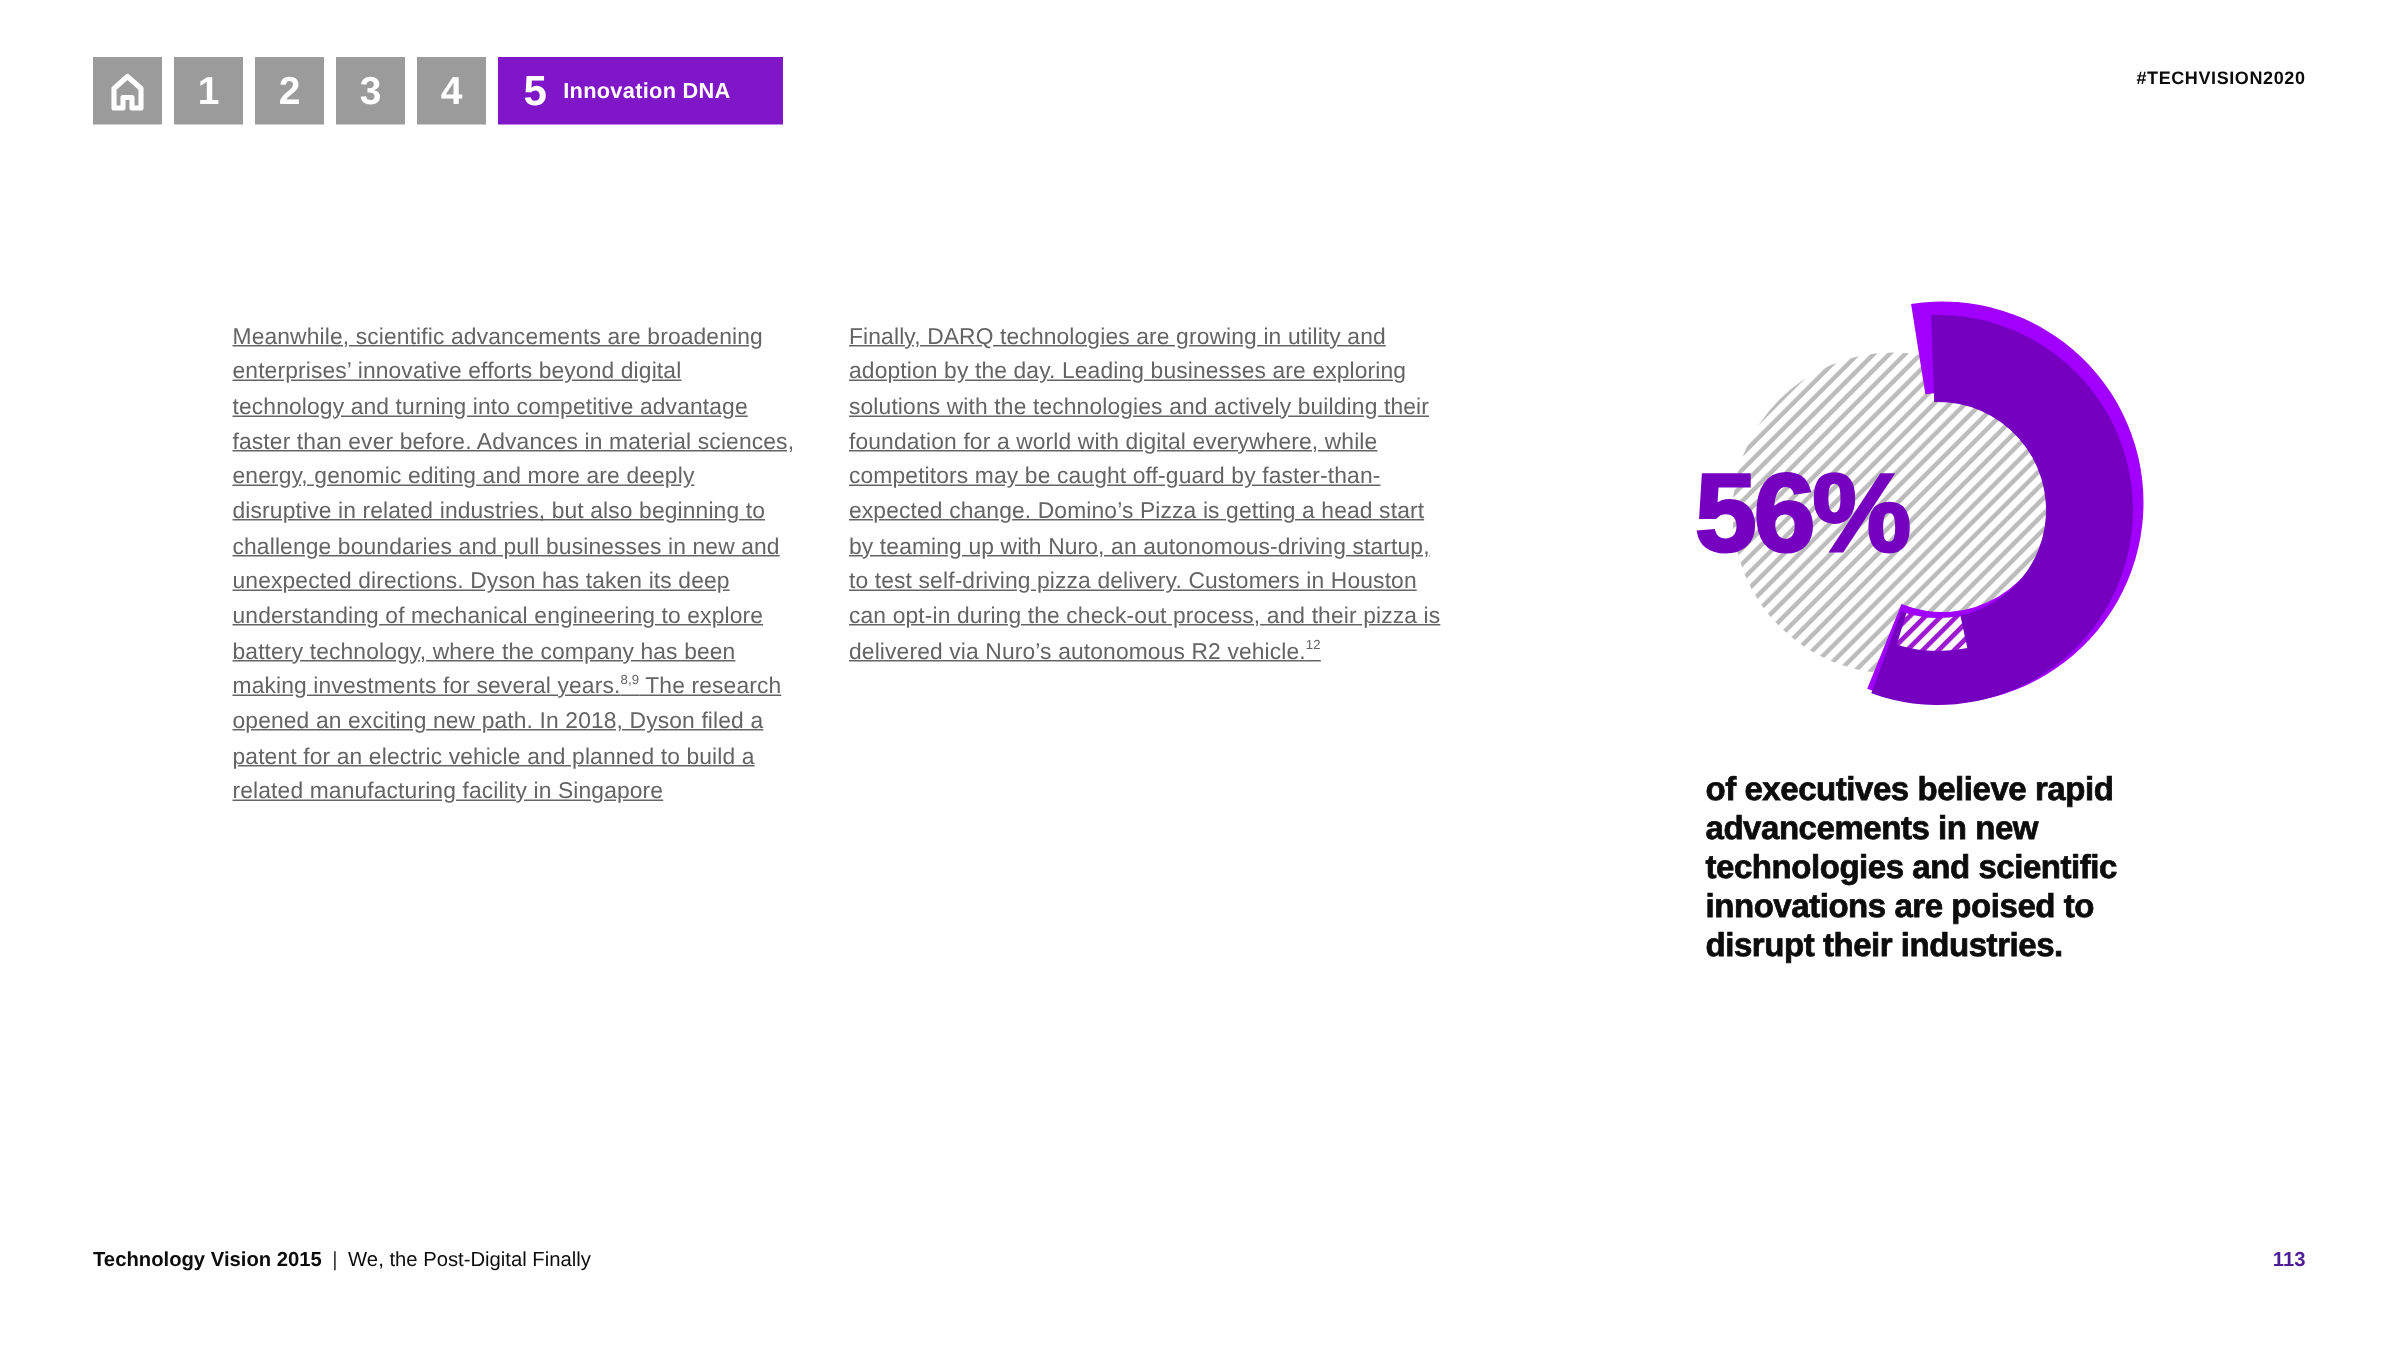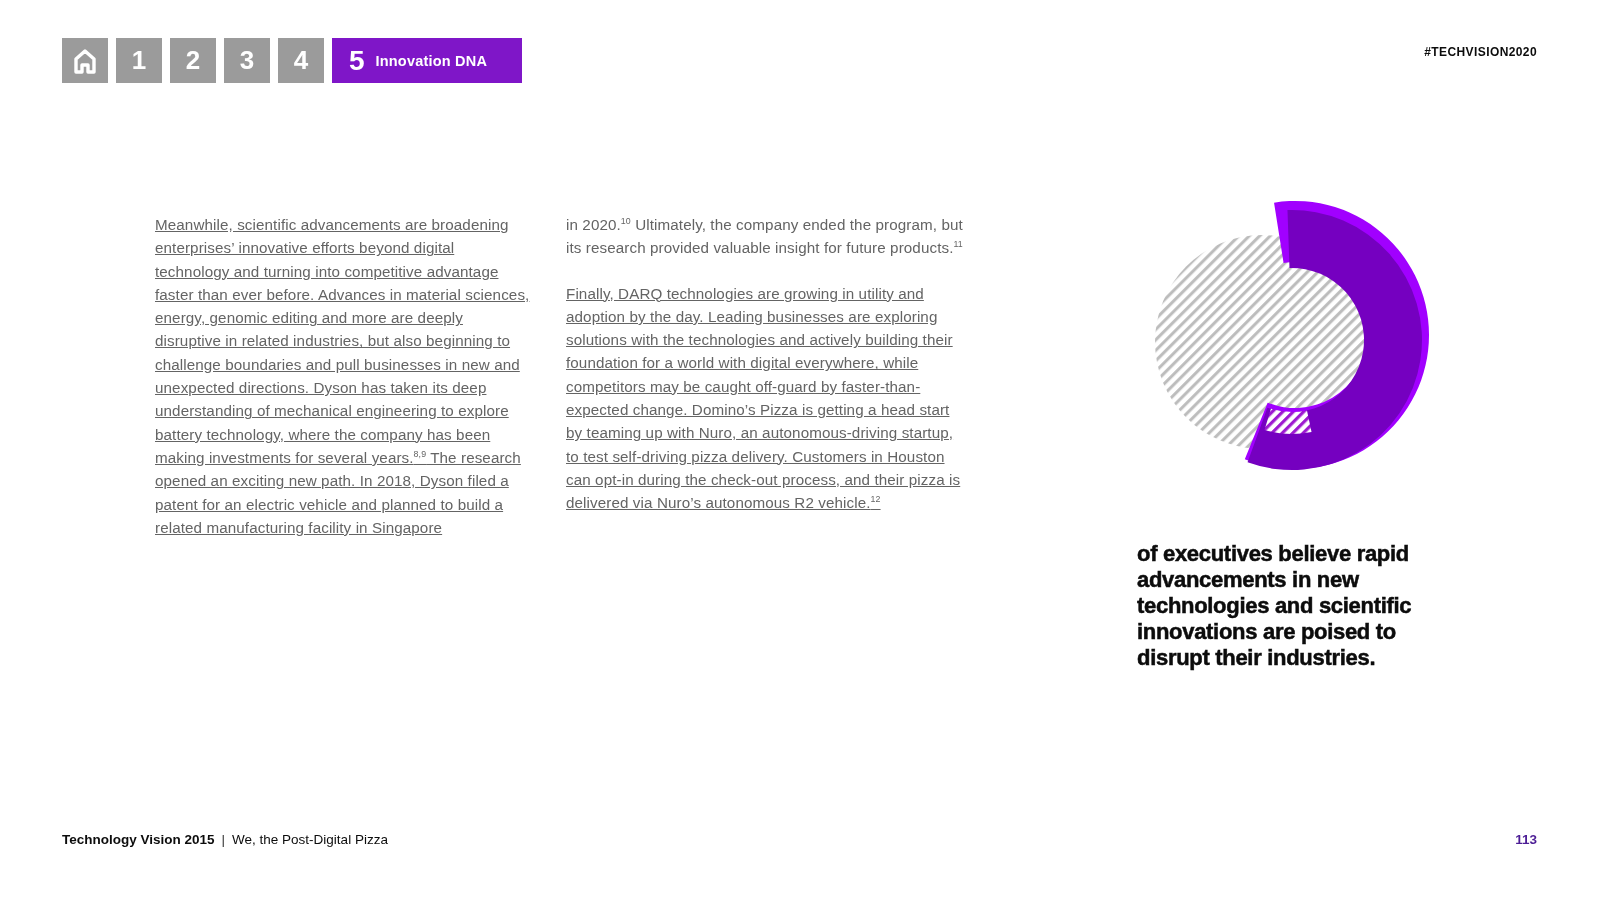--- a/index.html
+++ b/index.html
@@ -33,21 +33,21 @@
   .col p:last-child{margin-bottom:0;text-decoration:underline;}
   .col sup{font-size:.58em;line-height:0;}
   
   .stat-svg{position:absolute;left:1115px;top:190px;}
   .stat-value{
     position:absolute;left:1130px;top:305px;font-size:74px;font-weight:700;
     color:#7500c0;letter-spacing:-2px;-webkit-text-stroke:2px #7500c0;line-height:1;
   }
   .stat-caption{
     position:absolute;left:1137px;top:513px;width:332px;font-size:22px;
-    font-weight:700;color:#0c0c0c;line-height:26px;letter-spacing:-.3px;margin-top:28px;
+    font-weight:700;color:#0c0c0c;line-height:26px;letter-spacing:-.3px;
     -webkit-text-stroke:.5px #0c0c0c;
   }
   
   .footer{position:absolute;left:62px;top:832px;font-size:13.5px;color:#0c0c0c;}
   .footer .bold{font-weight:800;}
   .footer .sep{padding:0 7px;font-weight:400;color:#333;}
   .page-num{position:absolute;right:63px;top:832px;font-size:13.5px;font-weight:800;color:#4c1d95;}
 </style>
 </head>
 <body>
@@ -70,21 +70,20 @@
     </div>
   </div>
 
   <div class="hashtag">#TECHVISION2020</div>
 
   <div class="col col-1">
     <p>Meanwhile, scientific advancements are broadening enterprises’ innovative efforts beyond digital technology and turning into competitive advantage faster than ever before. Advances in material sciences, energy, genomic editing and more are deeply disruptive in related industries, but also beginning to challenge boundaries and pull businesses in new and unexpected directions. Dyson has taken its deep understanding of mechanical engineering to explore battery technology, where the company has been making investments for several years.<sup>8,9</sup> The research opened an exciting new path. In 2018, Dyson filed a patent for an electric vehicle and planned to build a related manufacturing facility in Singapore</p>
   </div>
 
   <div class="col col-2">
-    <p>in 2020.<sup>10</sup> Ultimately, the company ended the program, but its research provided valuable insight for future products.<sup>11</sup></p>
     <p>Finally, DARQ technologies are growing in utility and adoption by the day. Leading businesses are exploring solutions with the technologies and actively building their foundation for a world with digital everywhere, while competitors may be caught off-guard by faster-than-expected change. Domino’s Pizza is getting a head start by teaming up with Nuro, an autonomous-driving startup, to test self-driving pizza delivery. Customers in Houston can opt-in during the check-out process, and their pizza is delivered via Nuro’s autonomous R2 vehicle.<sup>12</sup></p>
   </div>
 
   <svg class="stat-svg" width="330" height="300" viewBox="0 0 330 300">
     <defs>
       <pattern id="hatchGray" patternUnits="userSpaceOnUse" width="7.4" height="7.4" patternTransform="rotate(45)">
         <rect width="7.4" height="7.4" fill="#ffffff"></rect>
         <path d="M 1.6 0 L 1.6 7.4" stroke="#bcbcbc" stroke-width="3"></path>
       </pattern>
       <pattern id="hatchPurple" patternUnits="userSpaceOnUse" width="7.4" height="7.4" patternTransform="rotate(45)">
@@ -95,20 +94,21 @@
 
     <circle cx="147" cy="152" r="107" fill="url(#hatchGray)"></circle>
 
     <path d="M 159.04 12.65 A 134 134 0 1 1 129.80 269.24 L 152.65 212.69 A 73 73 0 1 0 168.58 72.90 Z" fill="#a100ff"></path>
 
     <path d="M 172.46 20.08 A 130 130 0 1 1 132.54 272.17 L 152.38 217.66 A 72 72 0 1 0 174.49 78.05 Z" fill="#7500c0"></path>
 
     <path d="M 196.54 241.94 A 94 94 0 0 1 149.51 239.89 L 155.95 218.85 A 72 72 0 0 0 191.97 220.42 Z" fill="url(#hatchPurple)"></path>
   </svg>
 
+  <div class="stat-value">56%</div>
   <div class="stat-caption">of executives believe rapid advancements in new technologies and scientific innovations are poised to disrupt their industries.</div>
 
   <div class="footer">
-    <span class="bold">Technology Vision 2015</span><span class="sep">|</span><span>We, the Post-Digital Pizza</span>
+    <span class="bold">Technology Vision 2015</span><span class="sep">|</span><span>We, the Post-Digital Finally</span>
   </div>
   <div class="page-num">113</div>
 
 </div>
 
 </body></html>

